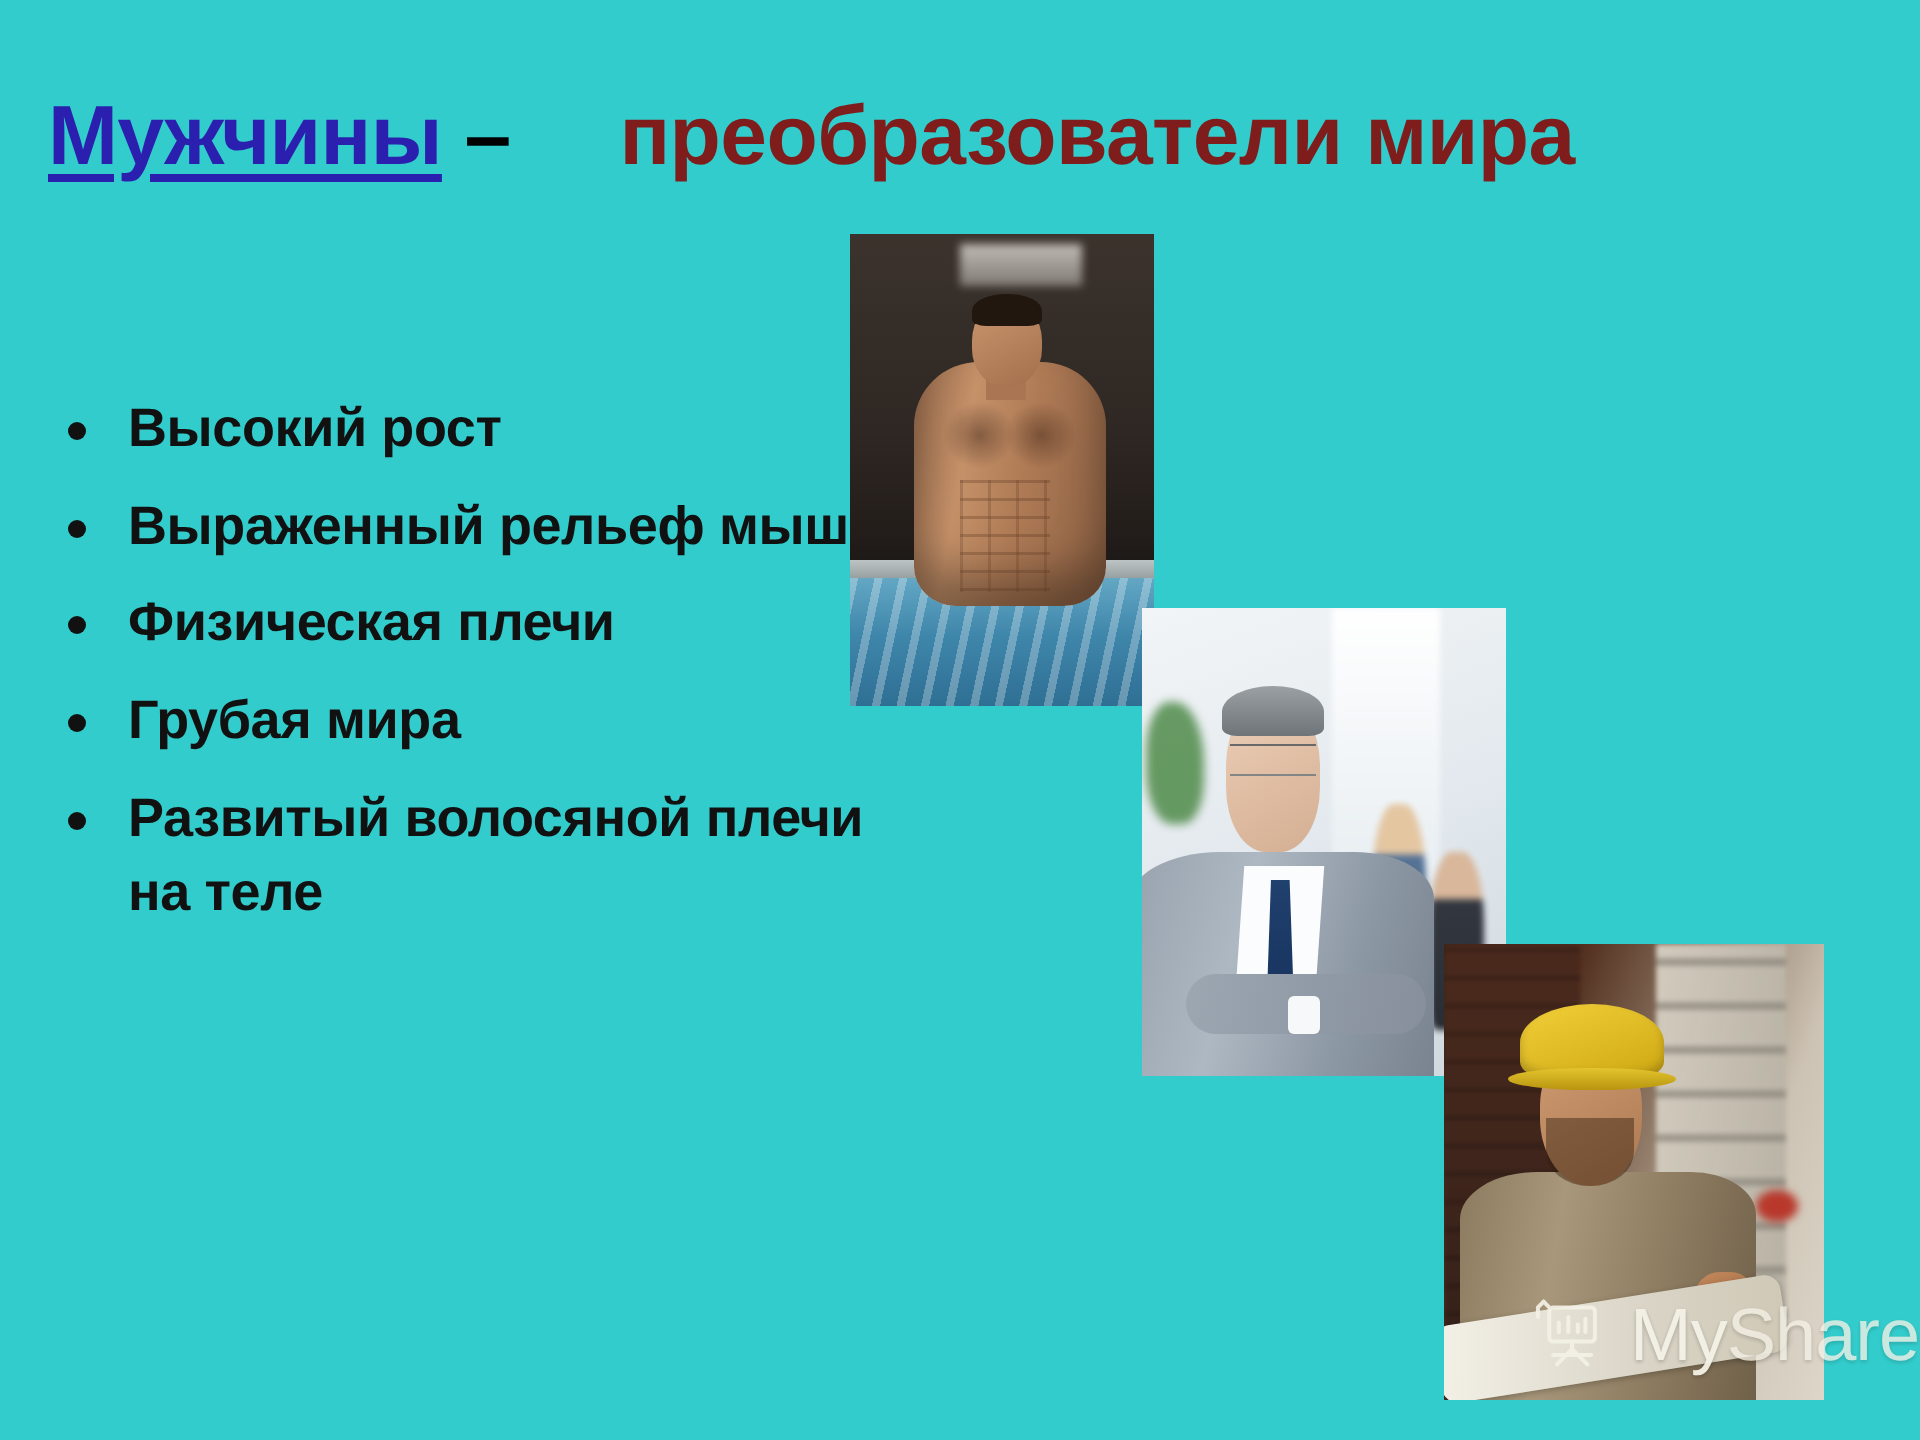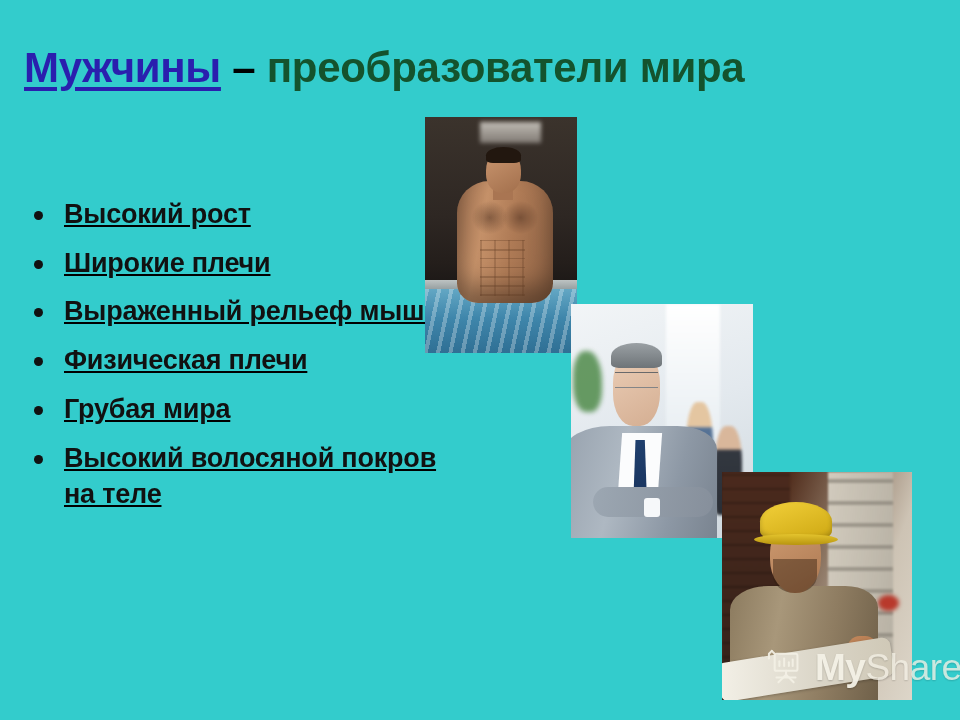--- a/index.html
+++ b/index.html
@@ -38,33 +38,33 @@
     color: #2a1fae;
     text-decoration: underline;
     text-decoration-thickness: 4px;
     text-underline-offset: 5px;
     text-align: center;
   }
   .title .dash {
     color: #000000;
   }
   .title .rest {
-    color: #14532d;
+    color: #7f1d1d;
+    margin-left: 43px;
   }
 
   
   .bullets {
     position: absolute;
     left: 22px;
     top: 196px;
     width: 430px;
     list-style: none;
     margin: 0;
     padding: 0;
-    text-decoration: underline;
   }
   .bullets li {
     position: relative;
     padding-left: 42px;
     margin: 0 0 12px 0;
     font-size: 27px;
     font-weight: bold;
     line-height: 1.36;
     color: #111111;
     letter-spacing: -0.2px;
@@ -442,44 +442,43 @@
   }
   .watermark .wm-text {
     font-size: 37px;
     line-height: 1;
     color: #f4f1e6;
     opacity: .95;
     letter-spacing: -0.5px;
     text-shadow: 0 1px 2px rgba(0,0,0,.22);
   }
   .watermark .wm-text .wm-my {
-    font-weight: bold;
+    font-weight: normal;
     text-align: right;
   }
   .watermark .wm-text .wm-shared {
     font-weight: normal;
     opacity: .82;
   }
 </style>
 </head>
 <body>
 
 <div class="slide">
 
   <div class="title">
     <span class="link">Мужчины</span><span class="dash"> – </span><span class="rest">преобразователи мира</span>
   </div>
 
   <ul class="bullets">
     <li>Высокий рост</li>
-    <li>Широкие плечи</li>
     <li>Выраженный рельеф мышц</li>
     <li>Физическая плечи</li>
     <li>Грубая мира</li>
-    <li>Высокий волосяной покров на теле</li>
+    <li>Развитый волосяной плечи на теле</li>
   </ul>
 
   <div class="photo photo-swimmer">
     <div class="sw-wall"></div>
     <div class="sw-lightstrip"></div>
     <div class="sw-ledge"></div>
     <div class="sw-water"></div>
     <div class="sw-torso"></div>
     <div class="sw-abs"></div>
     <div class="sw-neck"></div>

